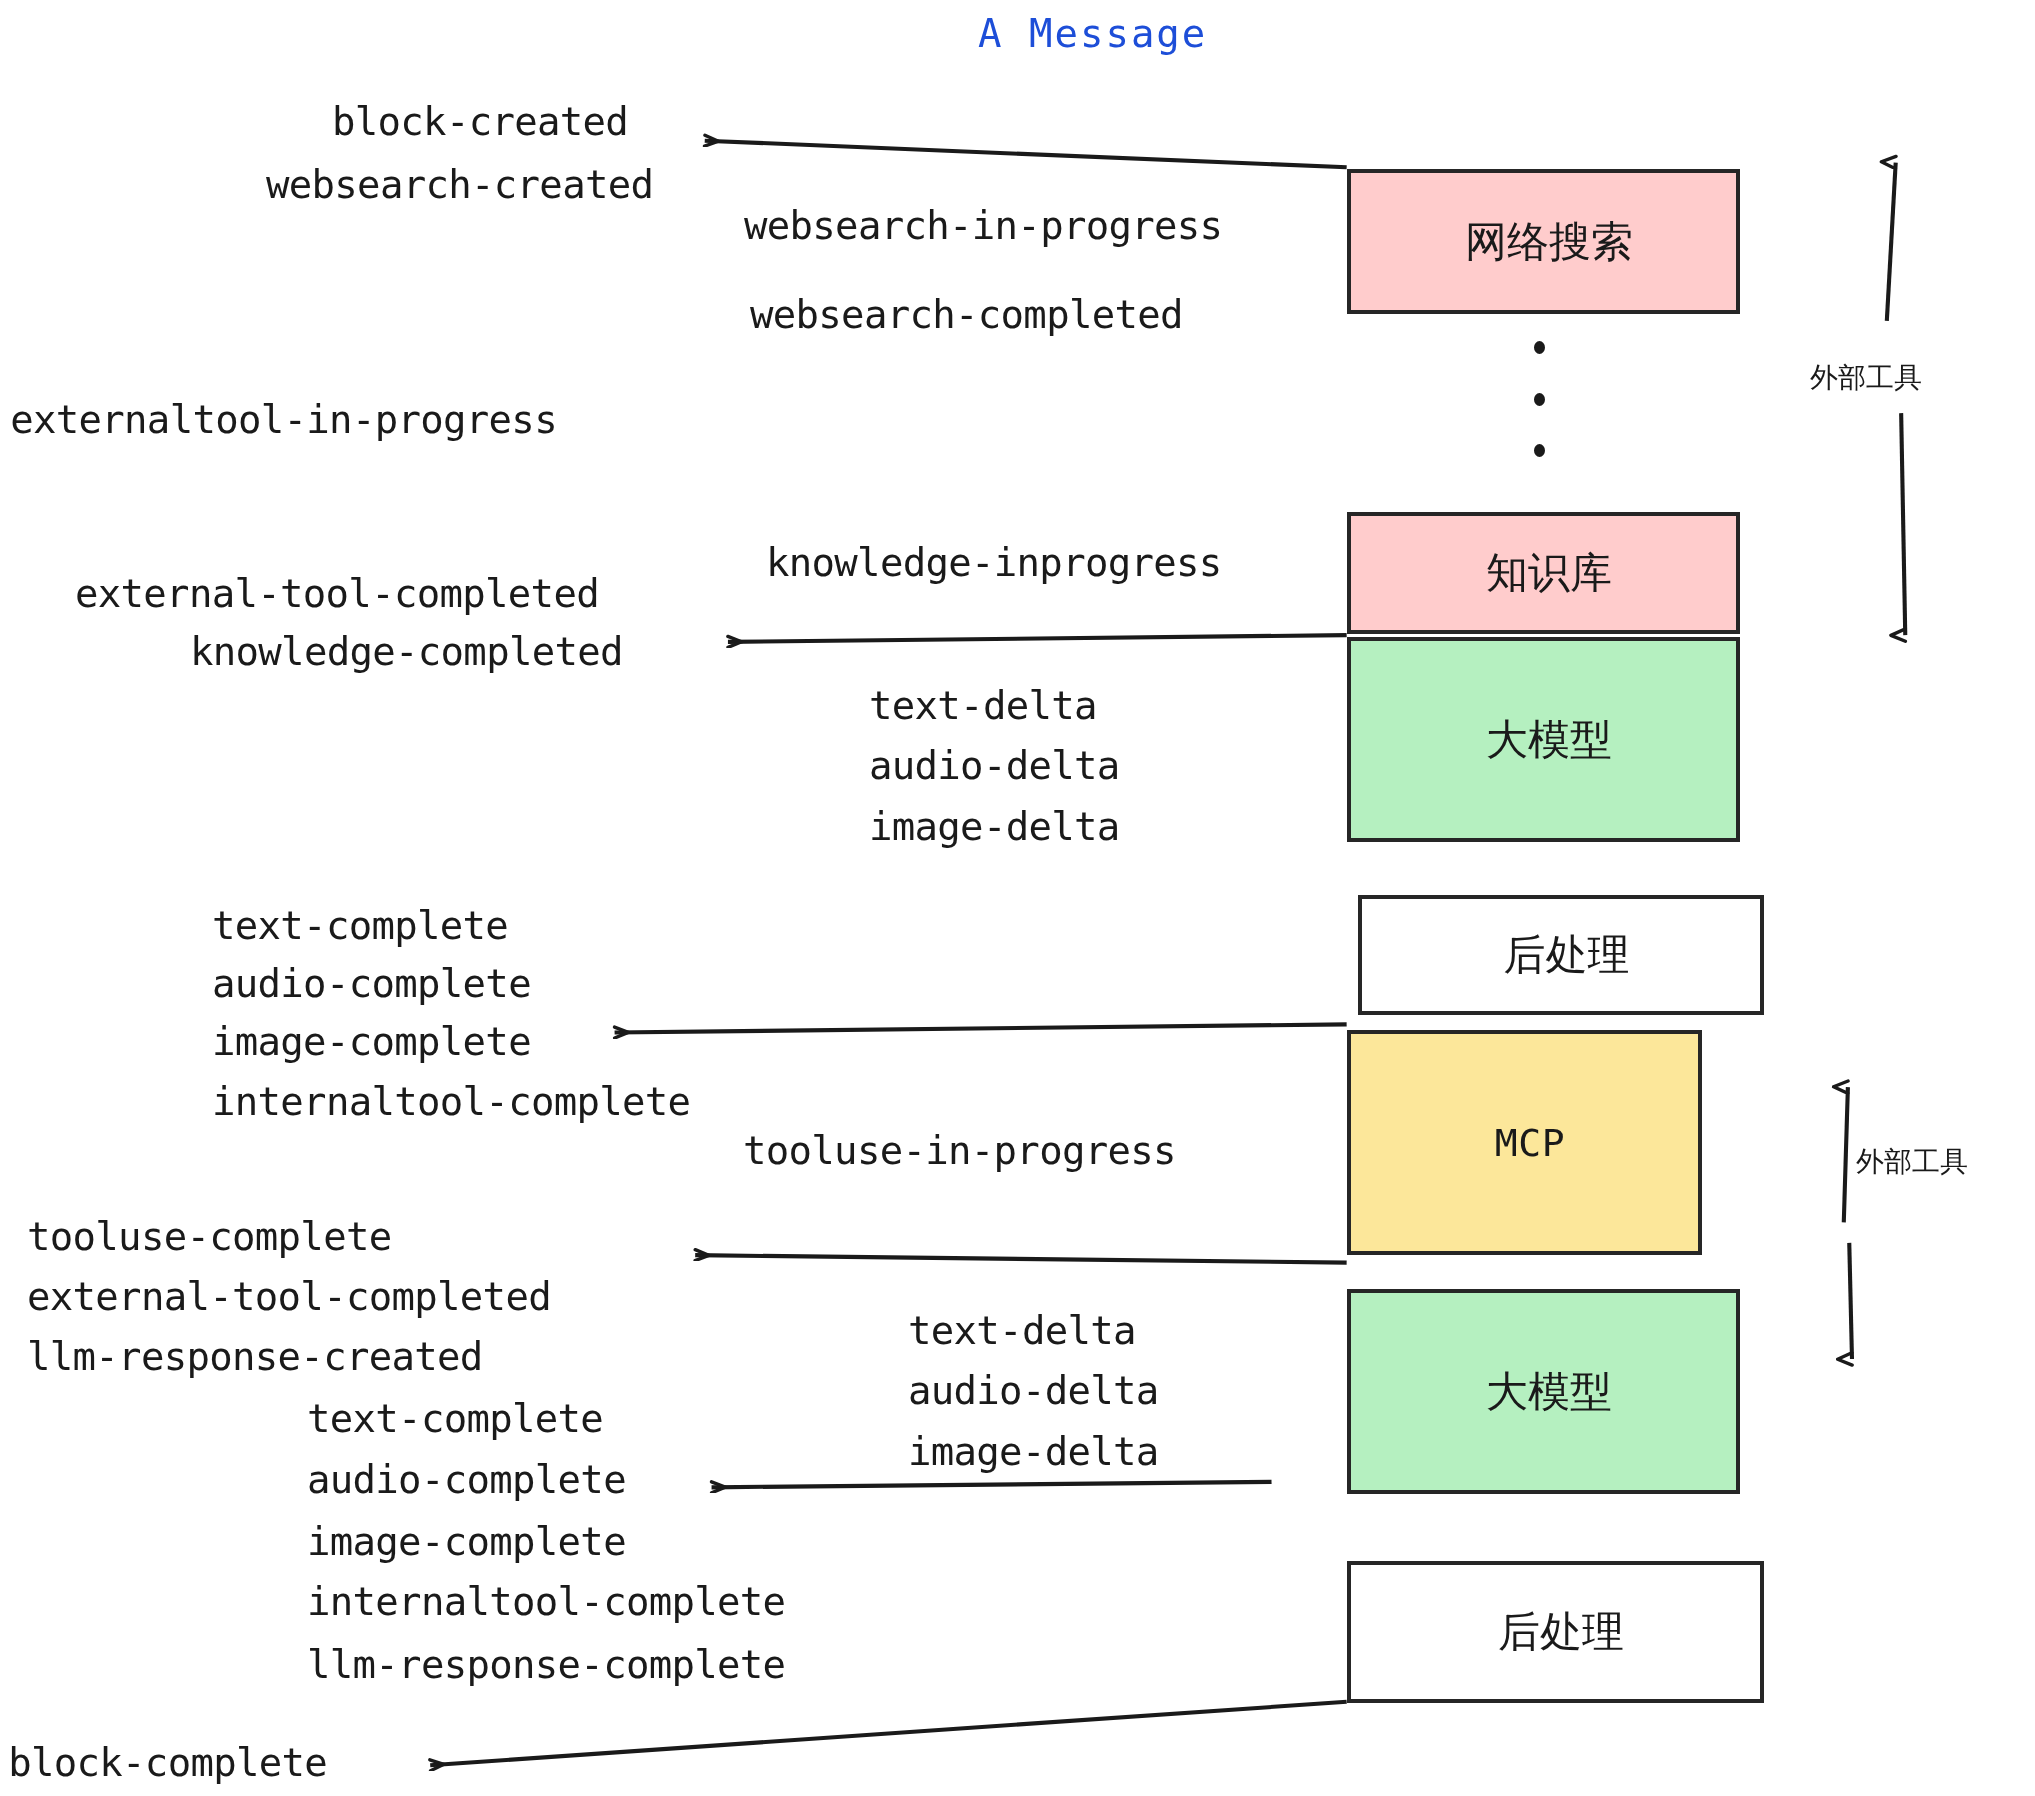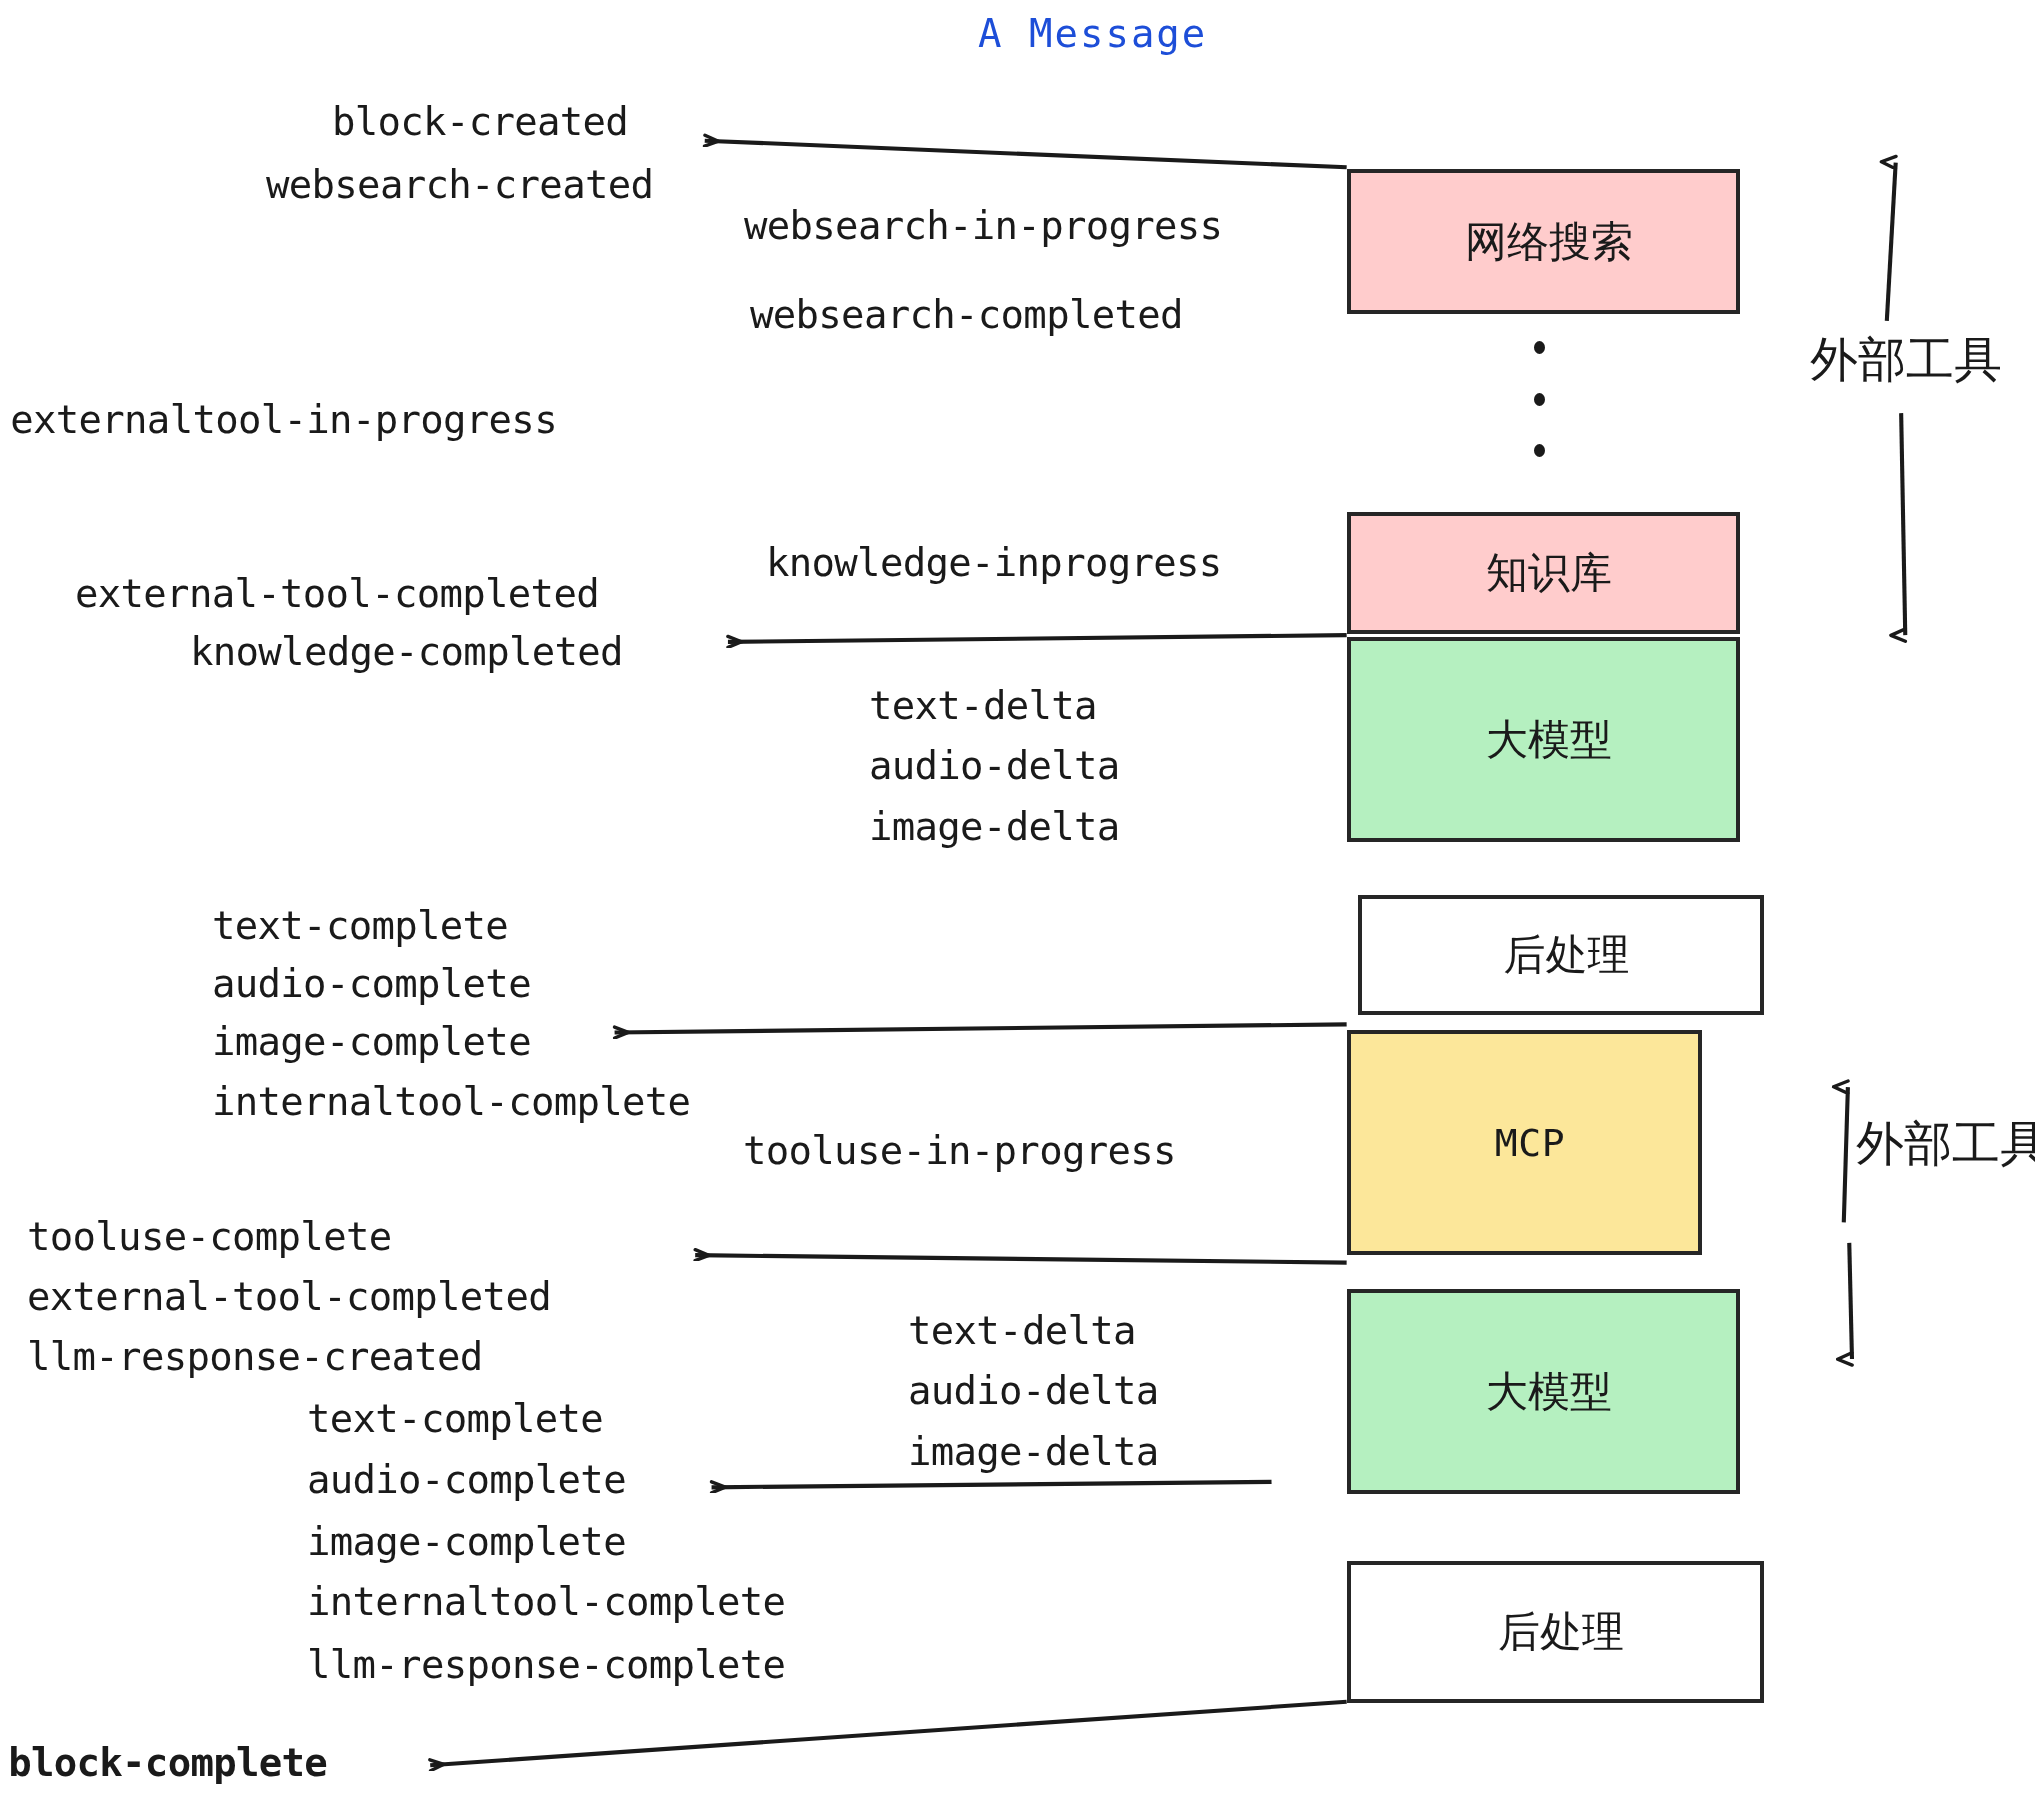--- a/index.html
+++ b/index.html
@@ -50,24 +50,25 @@
     white-space: nowrap;
   }
   .nodebox.latin .nodelabel {
     font-family: "DejaVu Sans Mono", "Liberation Mono", monospace;
     font-size: 38px;
     letter-spacing: 0.7px;
   }
   .sidelabel {
     position: absolute;
     font-family: Liberation Serif, serif;
-    font-size: 48px;
+    font-size: 28px;
     color: #1a1a1a;
     white-space: nowrap;
     line-height: 1;
+    margin-top: 28px;
   }
   .dots {
     position: absolute;
     display: flex;
     flex-direction: column;
     align-items: center;
     justify-content: space-between;
   }
   .dots i {
     display: block;
@@ -166,21 +167,21 @@
 
   <div class="evt" style="left:908px; top:1311px;">text-delta</div>
   <div class="evt" style="left:908px; top:1371px;">audio-delta</div>
   <div class="evt" style="left:908px; top:1432px;">image-delta</div>
 
   <div class="evt" style="left:307px; top:1399px;">text-complete</div>
   <div class="evt" style="left:307px; top:1460px;">audio-complete</div>
   <div class="evt" style="left:307px; top:1522px;">image-complete</div>
   <div class="evt" style="left:307px; top:1582px;">internaltool-complete</div>
   <div class="evt" style="left:307px; top:1645px;">llm-response-complete</div>
-  <div class="evt" style="left:8.2px; top:1743px;font-weight:bold;">block-complete</div>
+  <div class="evt" style="left:8.2px; top:1743px;">block-complete</div>
 
   <div class="nodebox" style="left:1347px; top:169px; width:393px; height:145px; background:#ffcccc;">
     <span class="nodelabel">网络搜索</span>
   </div>
 
   <div class="dots" style="left:1533px; top:341px; width:13.7px; height:116px;">
     <i></i>
       <i></i>
       <i></i>
   </div>

